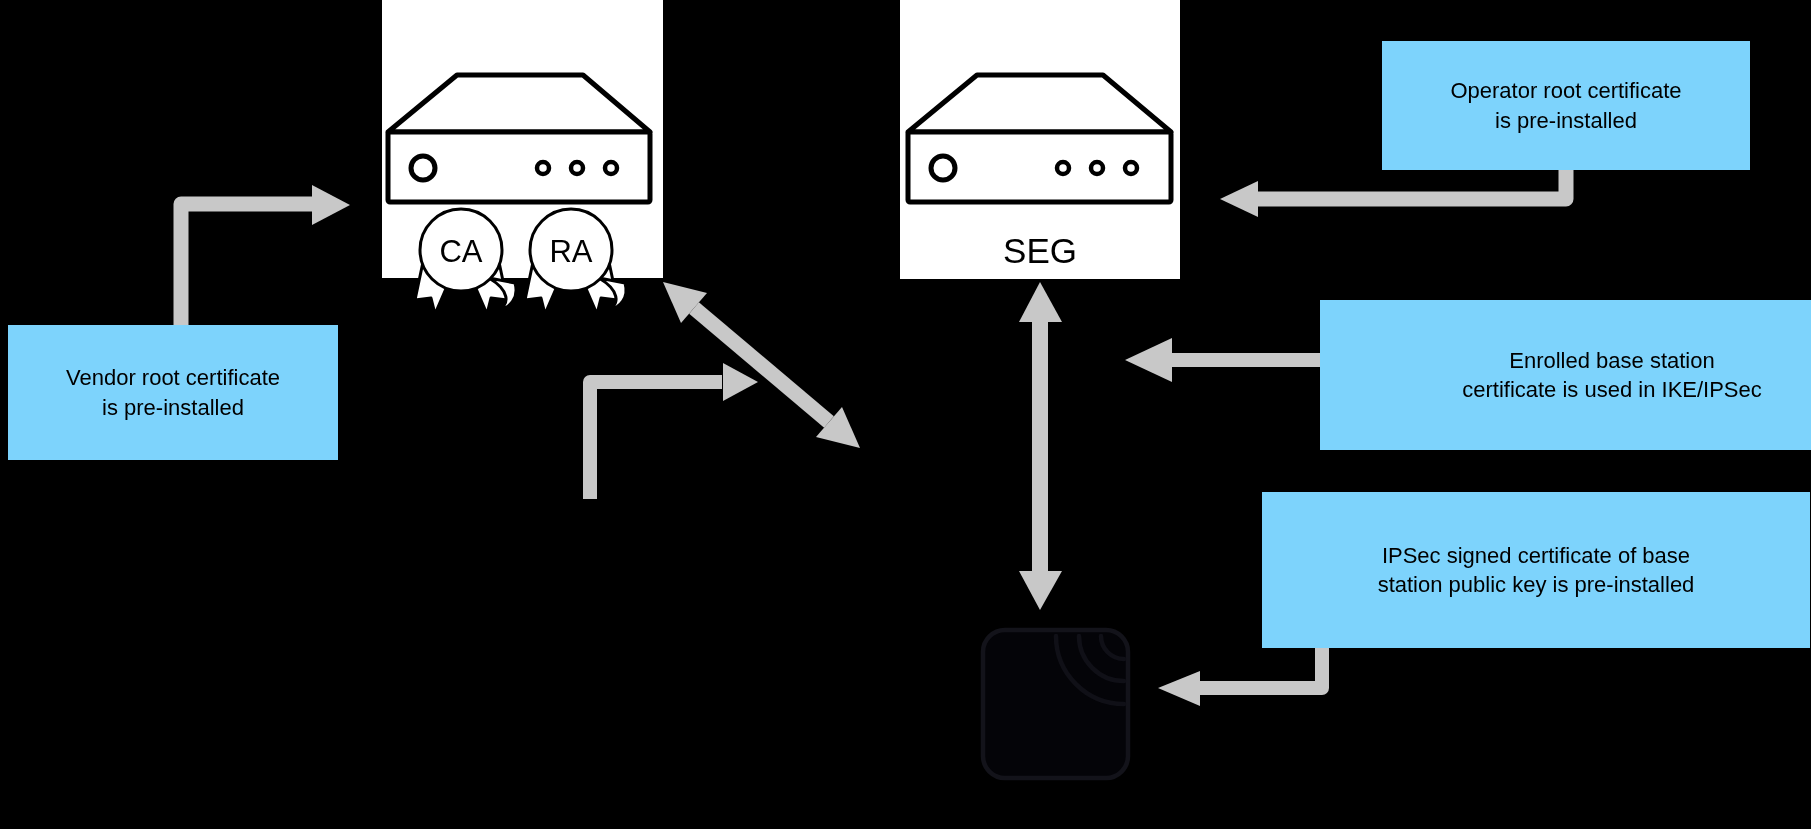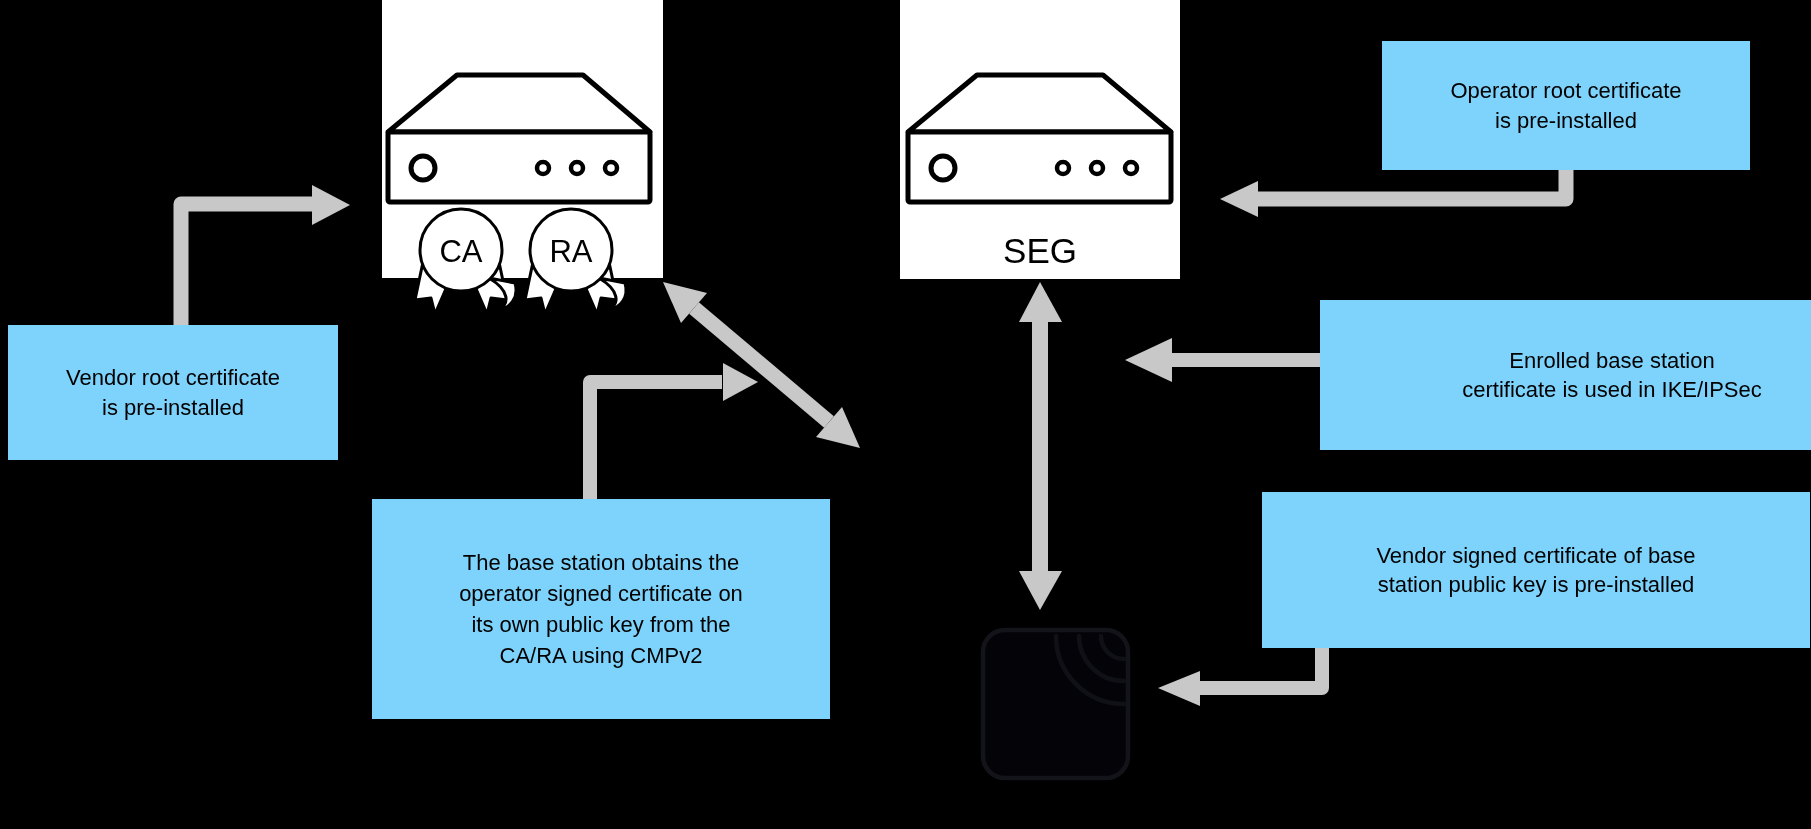--- a/index.html
+++ b/index.html
@@ -121,21 +121,17 @@
 
   <div class="callout" id="co-vendor-root">Vendor root certificate
 is pre-installed</div>
 
   <div class="callout" id="co-operator-root">Operator root certificate
 is pre-installed</div>
 
   <div class="callout" id="co-enrolled">Enrolled base station
 certificate is used in IKE/IPSec</div>
 
-  <div class="callout" id="co-vendor-signed">Vendor signed certificate of base
+  <div class="callout" id="co-vendor-signed">IPSec signed certificate of base
 station public key is pre-installed</div>
 
-  <div class="callout" id="co-cmpv2">The base station obtains the
-operator signed certificate on
-its own public key from the
-CA/RA using CMPv2</div>
 
 </div>
 
 </body></html>

